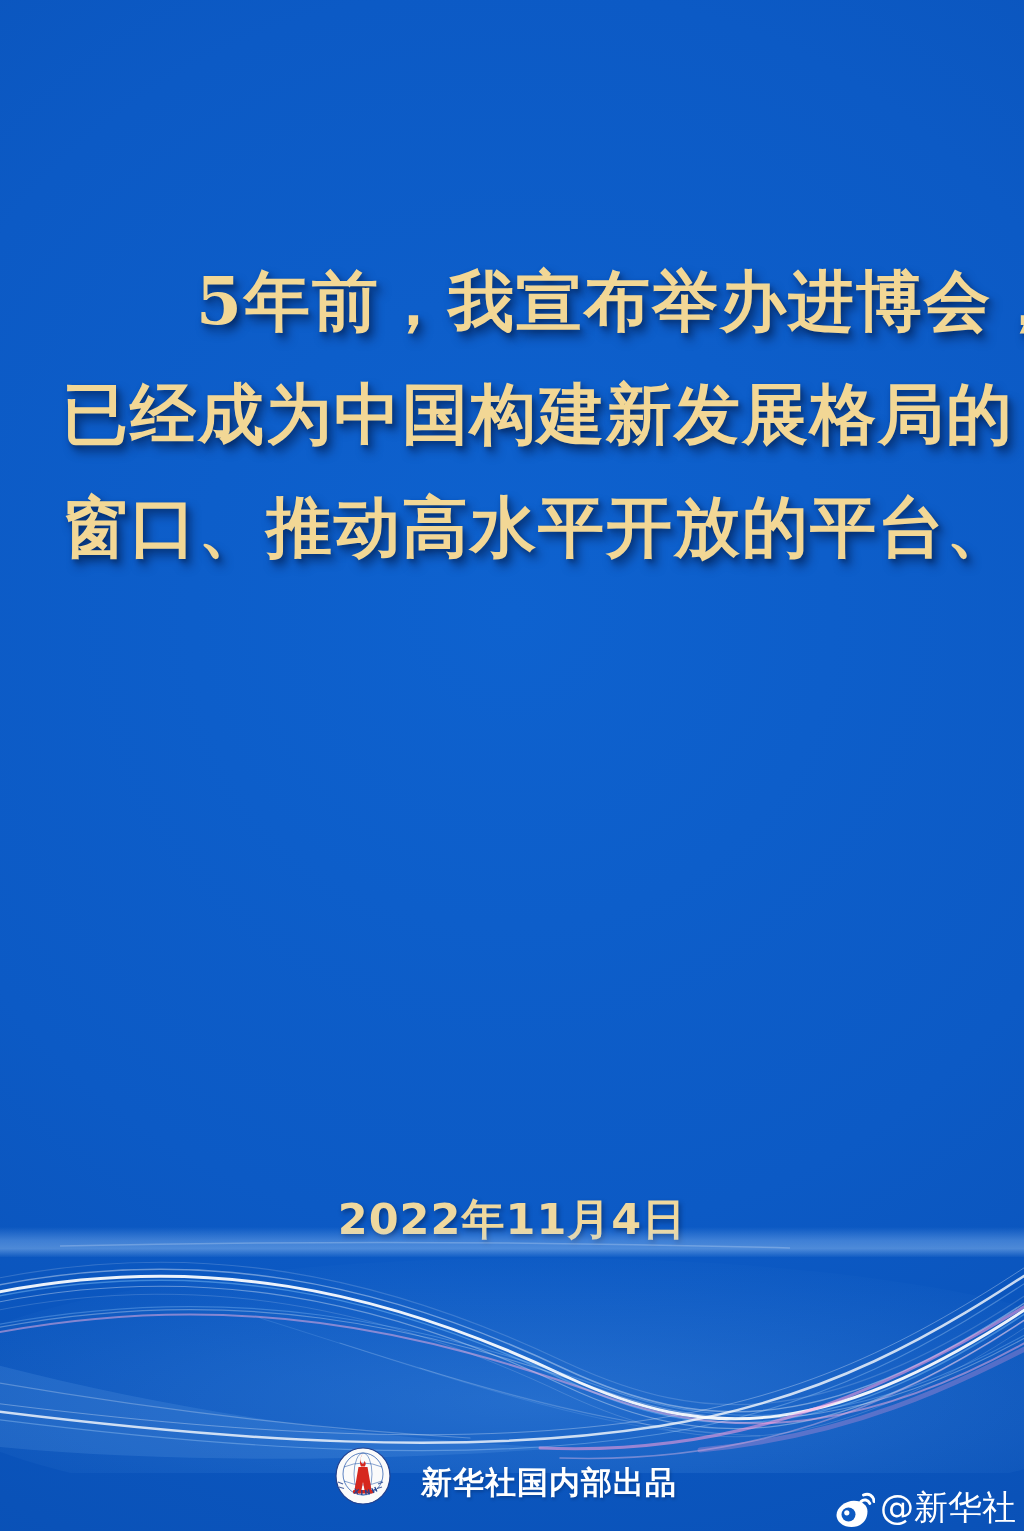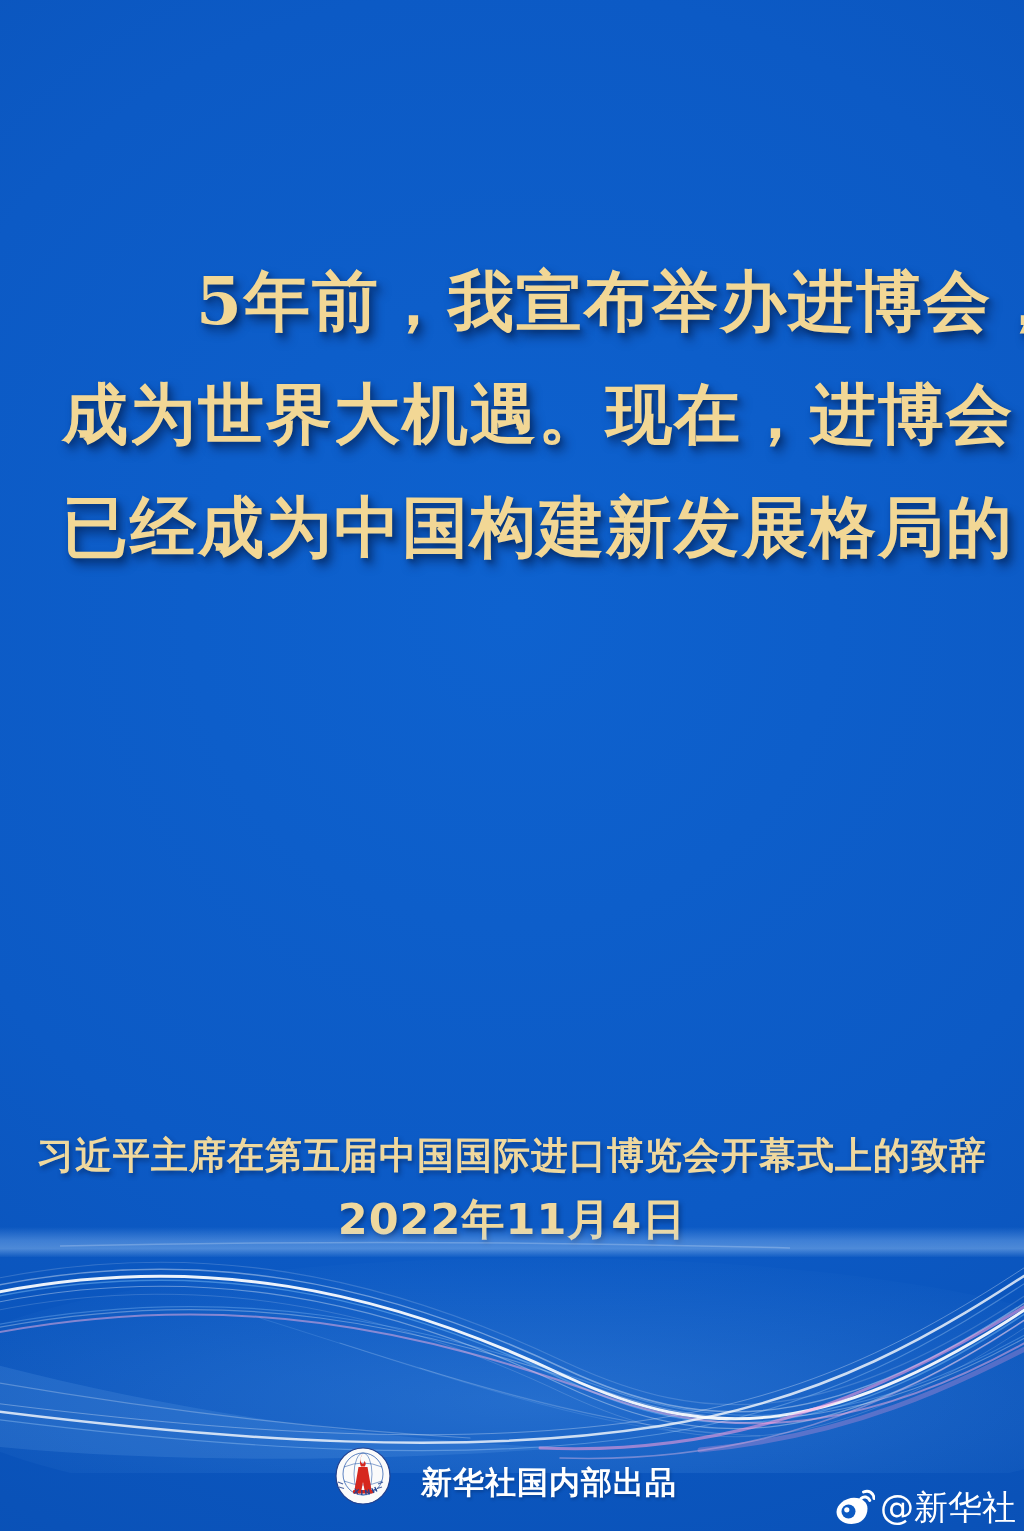--- a/index.html
+++ b/index.html
@@ -82,40 +82,39 @@
     left: 334px;
     top: 1446px;
     width: 58px;
     height: 60px;
   }
   .weibo {
     position: absolute;
     right: 8px;
     top: 1485px;
     display: flex;
-    align-items: center;
+    align-items: flex-end;
     gap: 5px;
     color: #ffffff;
     font-size: 34px;
     font-weight: 500;
   }
   .weibo svg { display: block; }
 </style>
 </head>
 <body>
 
 <div id="poster">
 
   <div class="quote">
     <div class="line indent">5年前，我宣布举办进博会，</div>
-    <div class="line">成为世界大机遇。现在，进博会</div>
     <div class="line">已经成为中国构建新发展格局的</div>
+    <div class="line">窗口、推动高水平开放的平台、</div>
   </div>
 
-  <div class="caption-title">习近平主席在第五届中国国际进口博览会开幕式上的致辞</div>
   <div class="caption-date">2022年11月4日</div>
 
   <div class="band"></div>
 
   <svg class="waves" viewBox="0 0 1024 235" fill="none">
     <defs>
       <radialGradient id="glow" cx="50%" cy="55%" r="60%">
         <stop offset="0%" stop-color="#7fc0ff" stop-opacity="0.22"></stop>
         <stop offset="100%" stop-color="#7fc0ff" stop-opacity="0"></stop>
       </radialGradient>

